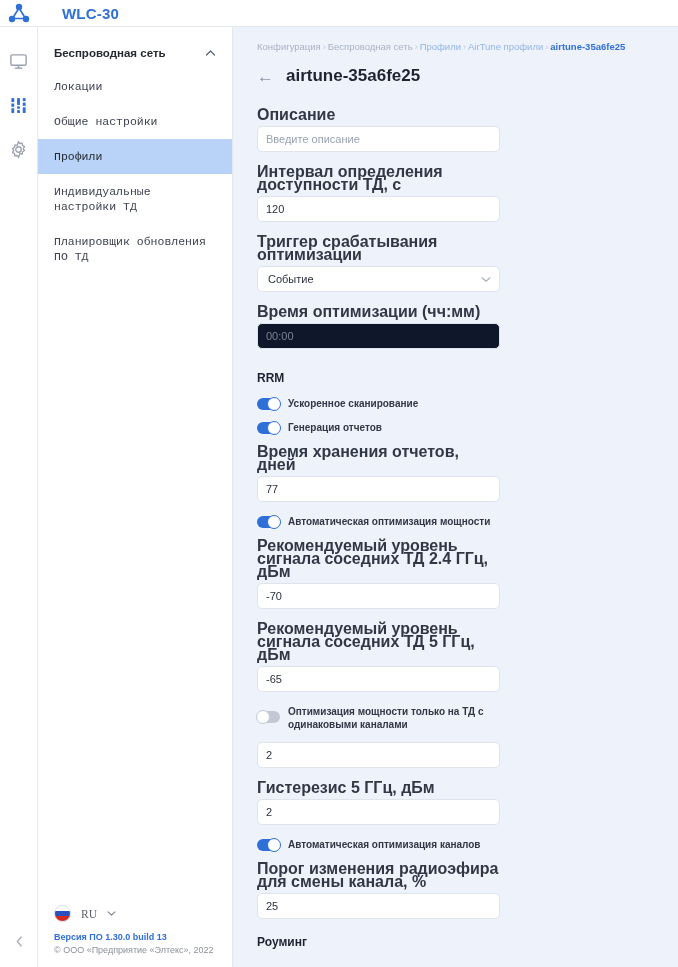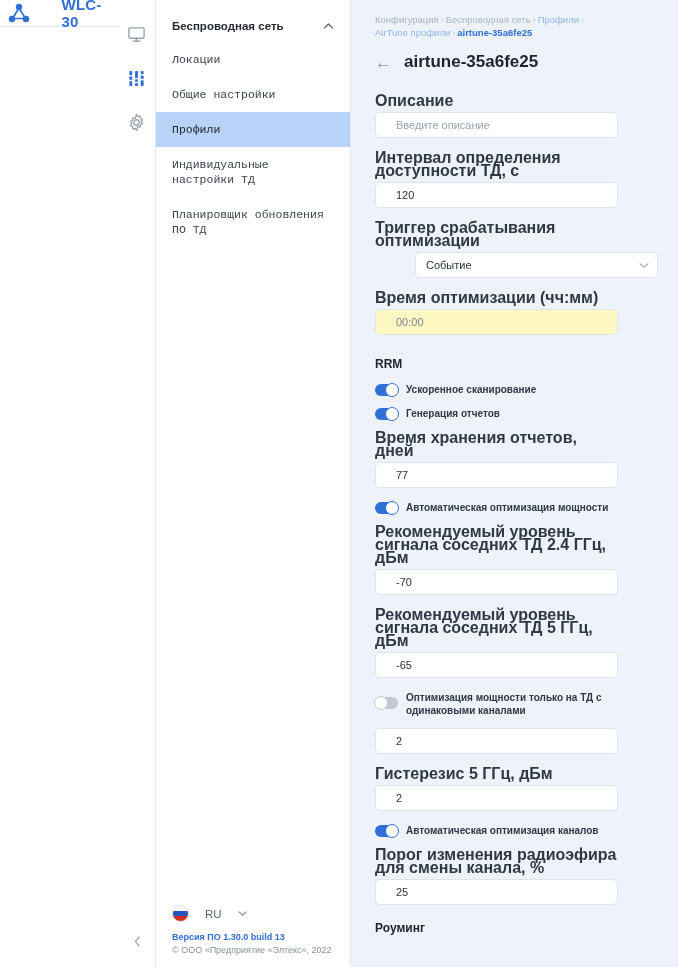--- a/index.html
+++ b/index.html
@@ -2,21 +2,21 @@
 <html lang="ru"><head>
 <meta charset="utf-8">
 <style>
   * { box-sizing: border-box; margin: 0; padding: 0; }
   html, body {
     width: 678px; height: 967px;
     font-family: "Liberation Sans", sans-serif;
     background: #ffffff;
     overflow: hidden;
   }
-  .app { position: relative; width: 678px; height: 967px; display: flex; flex-direction: row; }
+  .app { position: relative; width: 678px; height: 967px; display: flex; flex-direction: column; }
 
   
   .topbar {
     height: 27px; min-height: 27px;
     background: #ffffff;
     border-bottom: 1px solid #e3e7ee;
     display: flex; align-items: center;
   }
   .logo-cell {
     width: 38px; height: 27px;
@@ -64,21 +64,21 @@
     cursor: pointer;
   }
   .nav-item {
     padding: 10px 16px 10px 16px;
     font-size: 11.5px; color: #3d4350; line-height: 15px;
     cursor: pointer;
     font-family: Liberation Mono, monospace;
   }
   .nav-item.active { background: #b9d2f7; color: #252a31; }
   .nav-footer { padding: 0 16px 12px 16px; }
-  .lang-row { display: flex; align-items: center; gap: 16px; padding: 8px 0 10px 0; cursor: pointer; }
+  .lang-row { display: flex; align-items: center; gap: 10px; padding: 8px 0 10px 0; cursor: pointer; font-family: Liberation Serif, serif; }
   .flag {
     width: 17px; height: 17px; border-radius: 50%;
     background: linear-gradient(#ffffff 0 33.33%, #2a52be 33.33% 66.66%, #d52b1e 66.66% 100%);
     border: 1px solid #d8dde6; overflow: hidden;
   }
   .lang-code { font-size: 11.5px; color: #5b6270; }
   .ver {
     font-size: 9px; font-weight: bold; color: #2f6fd8;
     margin-bottom: 3px; cursor: pointer;
   }
@@ -103,33 +103,32 @@
 
   .field { margin-bottom: 13px; }
   .field-label {
     font-size: 16px; font-weight: bold; color: #313845;
     margin-bottom: 5px; line-height: 13px; max-width: 243px;
   }
   .input {
     width: 243px; height: 26px;
     background: #ffffff; border: 1px solid #dfe4ec; border-radius: 5px;
     font-size: 11px; color: #2b3140;
-    padding: 0 20px; display: flex; align-items: center;
+    padding: 0 8px; display: flex; align-items: center;
     font-family: "Liberation Sans", sans-serif;
   }
   .input.placeholder { color: #9aa2b1; }
-  .input.disabled { background: #fef9c3; border-color: #e0e5ed; color: #7b8293; }
+  .input.disabled { background: #0f172a; border-color: #e0e5ed; color: #7b8293; }
   .select {
     width: 243px; height: 26px;
     background: #ffffff; border: 1px solid #dfe4ec; border-radius: 5px;
     font-size: 11px; color: #2b3140;
     padding: 0 8px 0 10px;
     display: flex; align-items: center; justify-content: space-between;
     cursor: pointer;
-    margin-left: 40px;
   }
 
   .section-title {
     font-size: 12px; font-weight: bold; color: #1d2330;
     margin: 22px 0 12px 0;
   }
   .section-title.roaming { margin-top: 16px; }
 
   .toggle-row { display: flex; align-items: flex-start; gap: 8px; margin-bottom: 11px; cursor: pointer; }
   .switch {

